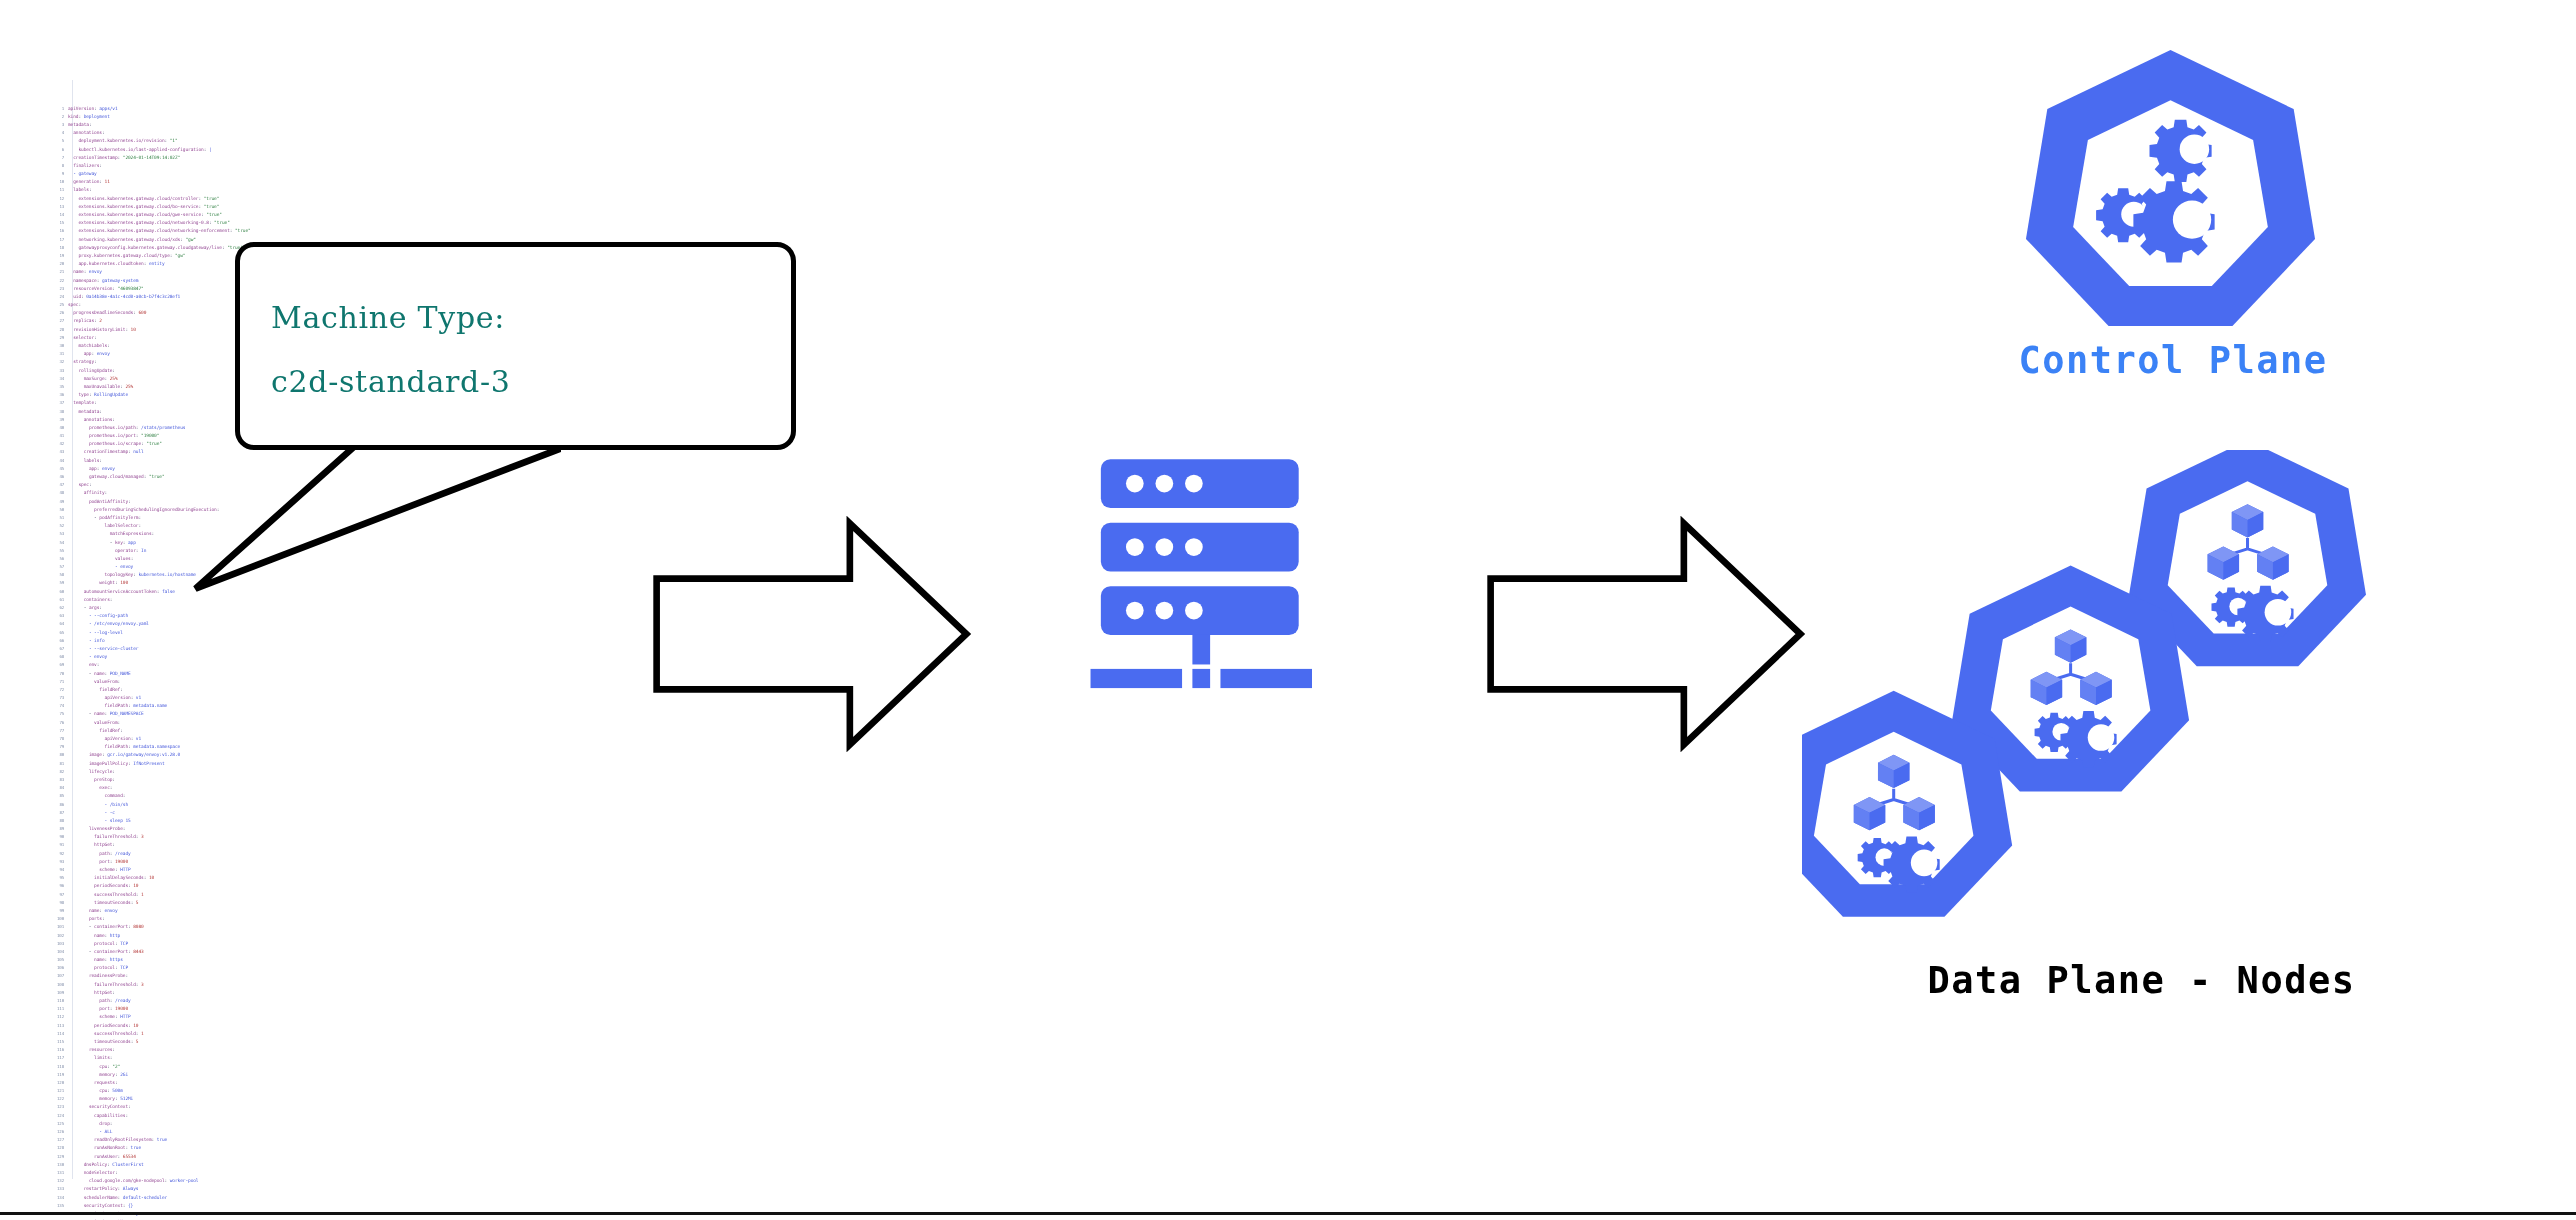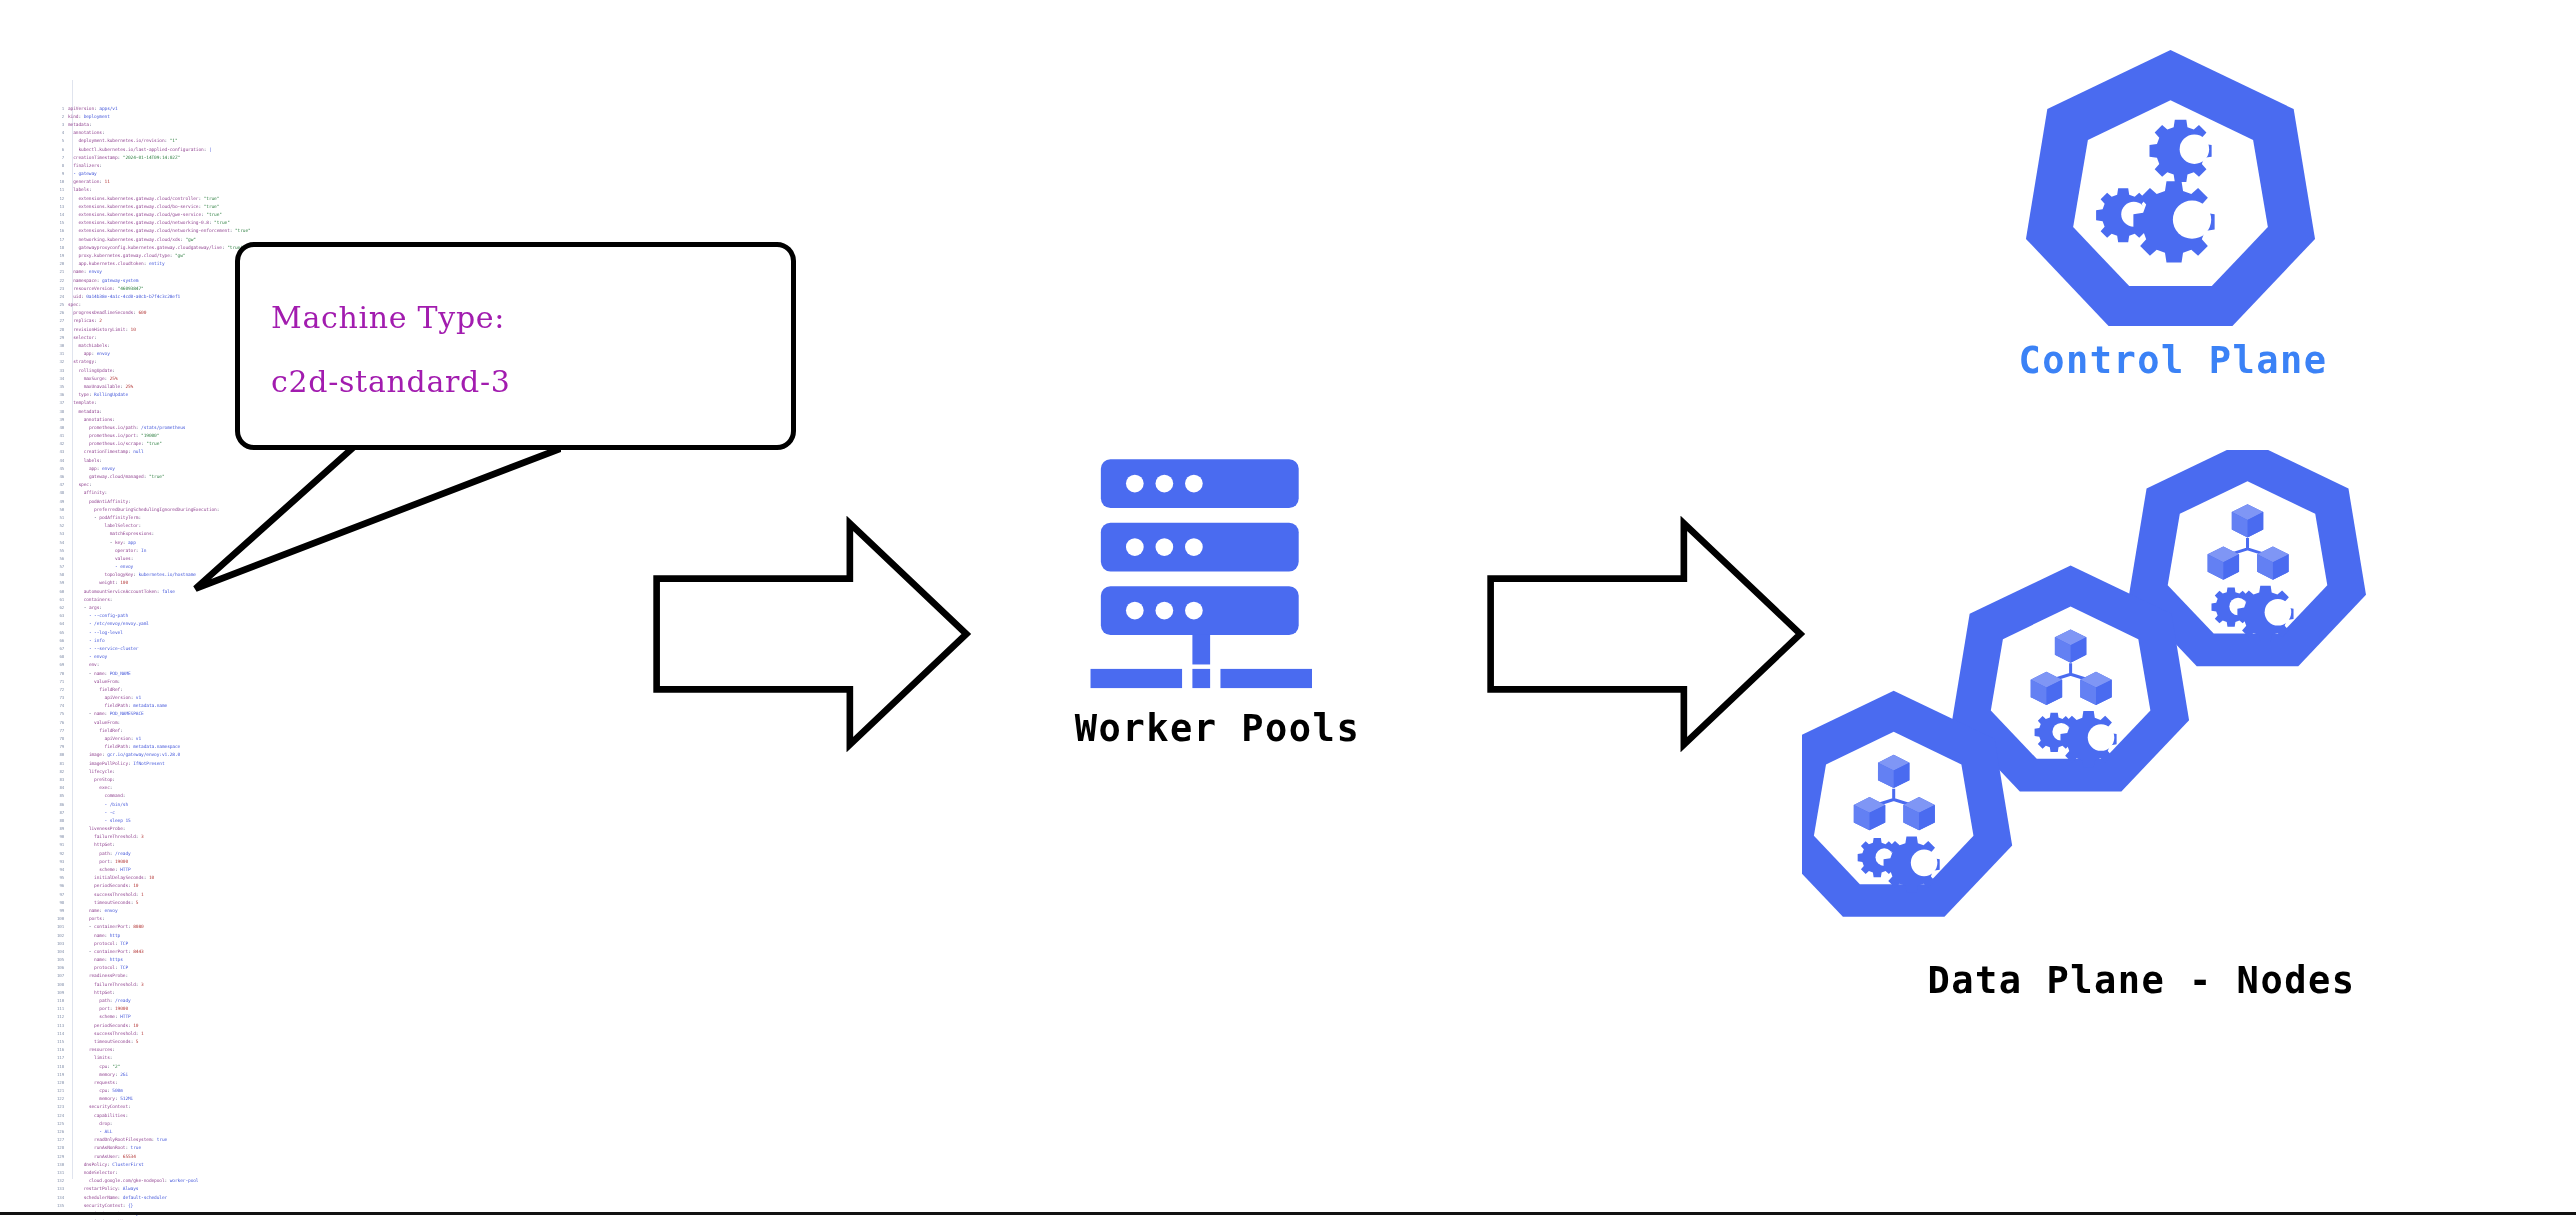--- a/index.html
+++ b/index.html
@@ -60,21 +60,21 @@
     left: 235px; top: 242px;
     width: 561px; height: 208px;
     background: #ffffff;
     border: 5.9px solid #000000;
     border-radius: 19px;
     z-index: 20;
   }
   #callout .ctext {
     font-family: "DejaVu Serif", "Liberation Serif", serif;
     font-size: 30px;
-    color: #a21caf;
+    color: #0f766e;
     letter-spacing: 0.7px;
   }
   #callout-line-1 { position: absolute; left: 31px; top: 53px; }
   #callout-line-2 { position: absolute; left: 31px; top: 117px; }
   #callout-tail {
     position: absolute;
     left: 177px; top: 432px;
     width: 384px; height: 170px;
     z-index: 19;
   }
@@ -190,21 +190,20 @@
       <circle cx="108" cy="227" r="12" fill="#ffffff"></circle>
       <circle cx="148" cy="227" r="12" fill="#ffffff"></circle>
       <circle cx="188" cy="227" r="12" fill="#ffffff"></circle>
 
       <rect x="186" y="260" width="24" height="40" fill="#4a6bf0"></rect>
 
       <rect x="48" y="306" width="124" height="26" fill="#4a6bf0"></rect>
       <rect x="186" y="306" width="24" height="26" fill="#4a6bf0"></rect>
       <rect x="224" y="306" width="124" height="26" fill="#4a6bf0"></rect>
     </svg>
-    <div id="worker-pools-label">Worker Pools</div>
   </div>
 
   <svg id="arrow-2" class="arrow-svg" viewBox="0 0 440 320">
     <polygon points="10,85 272,85 272,10 430,160 272,310 272,235 10,235" fill="#ffffff" stroke="#000000" stroke-width="9" stroke-linejoin="miter"></polygon>
   </svg>
 
   <div id="control-plane-group">
     <svg id="control-plane-icon" viewBox="0 0 400 390">
       <defs>
 

